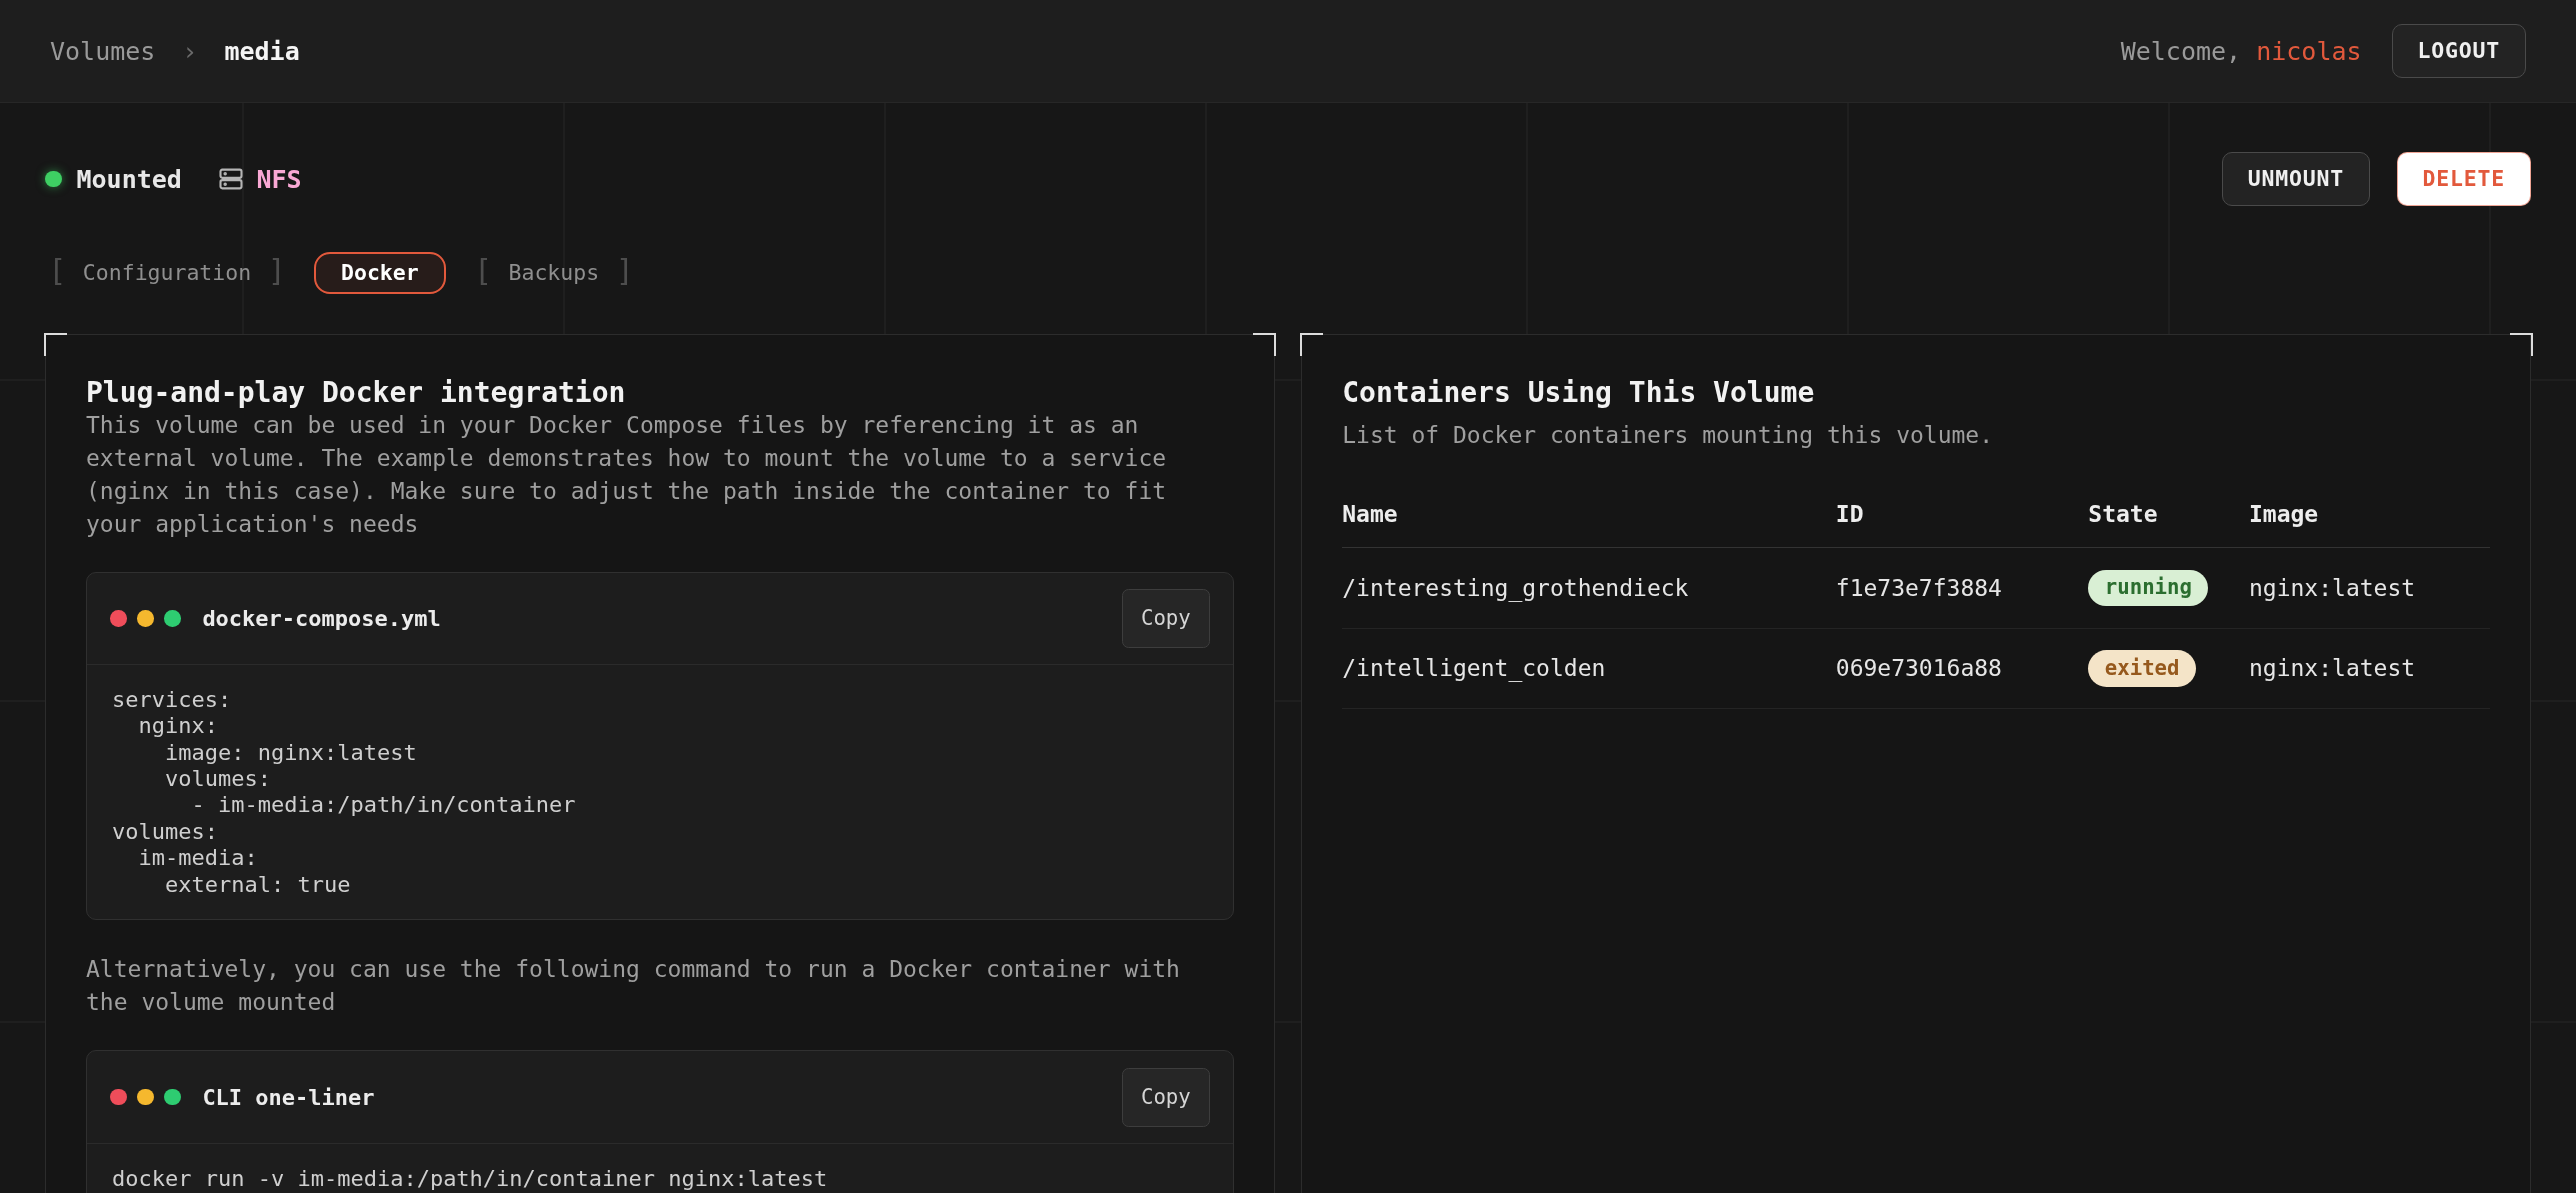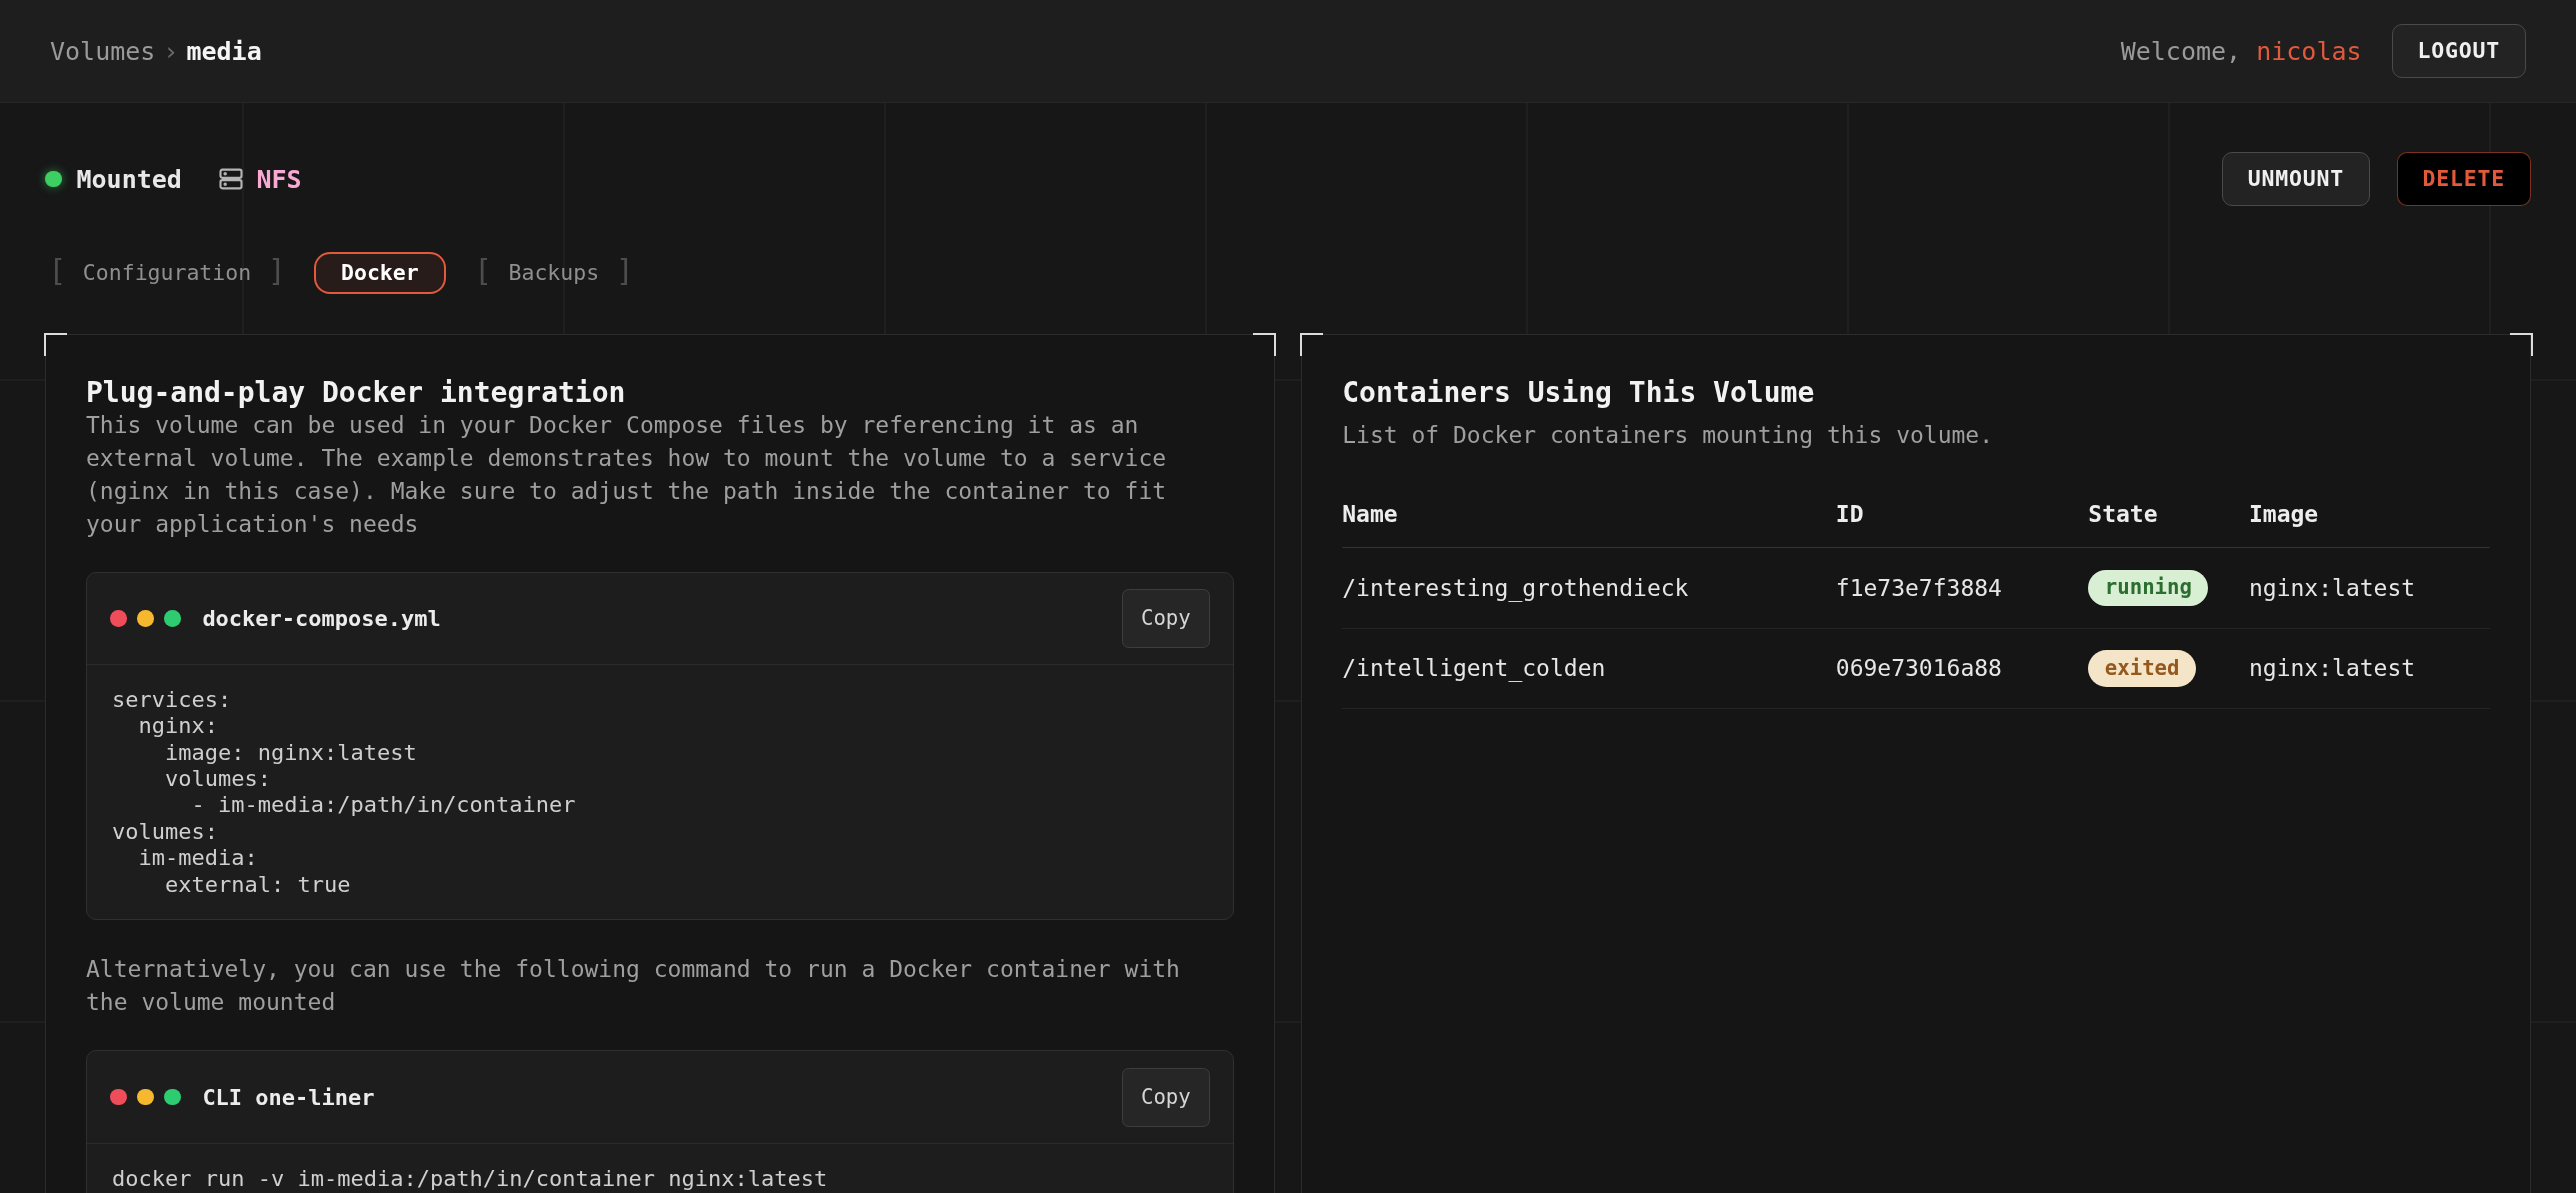--- a/index.html
+++ b/index.html
@@ -14,34 +14,34 @@
     background-position:-79px 58px;
     color:#e8e8e8;
   }
 
   
   .topbar {
     height:103px; background:#1e1e1e; border-bottom:1.7px solid #272727;
     display:flex; align-items:center; justify-content:space-between;
     padding:0 50px; position:relative; z-index:2;
   }
-  .breadcrumb { display:flex; gap:8px; font-size:25px; }
+  .breadcrumb { display:flex; gap:27px; font-size:25px; }
   .crumb-root { color:#9a9a9a; cursor:pointer; }
   .crumb-sep { color:#6a6a6a; font-size:25px; }
   .crumb-current { color:#f5f5f5; font-weight:700; }
   .topbar-right { display:flex; align-items:center; gap:30px; }
   .welcome { font-size:25px; color:#9a9a9a; }
   .welcome .username { color:var(--accent); }
   .btn {
     display:inline-flex; align-items:center; justify-content:center;
     background:#232323; border:1.7px solid #4a4a4a; border-radius:10px;
     color:#f0f0f0; font-family:inherit; font-weight:700; font-size:21.5px;
     padding:15px 25px; letter-spacing:0.8px; cursor:pointer; line-height:1;text-align:right;
   }
-  .btn-danger { background:#000000; border-color:rgba(226,89,60,0.55); color:var(--accent); }
+  .btn-danger { background:#ffffff; border-color:rgba(226,89,60,0.55); color:var(--accent); }
 
   
   .main { padding:46px 45px 0 45px; }
 
   .status-row { display:flex; align-items:center; height:60px; }
   .dot {
     width:16.5px; height:16.5px; border-radius:50%;
     background:#3ecf63; box-shadow:0 0 10px rgba(62,207,99,0.55);
     margin-right:15px; flex:0 0 auto;
   }

